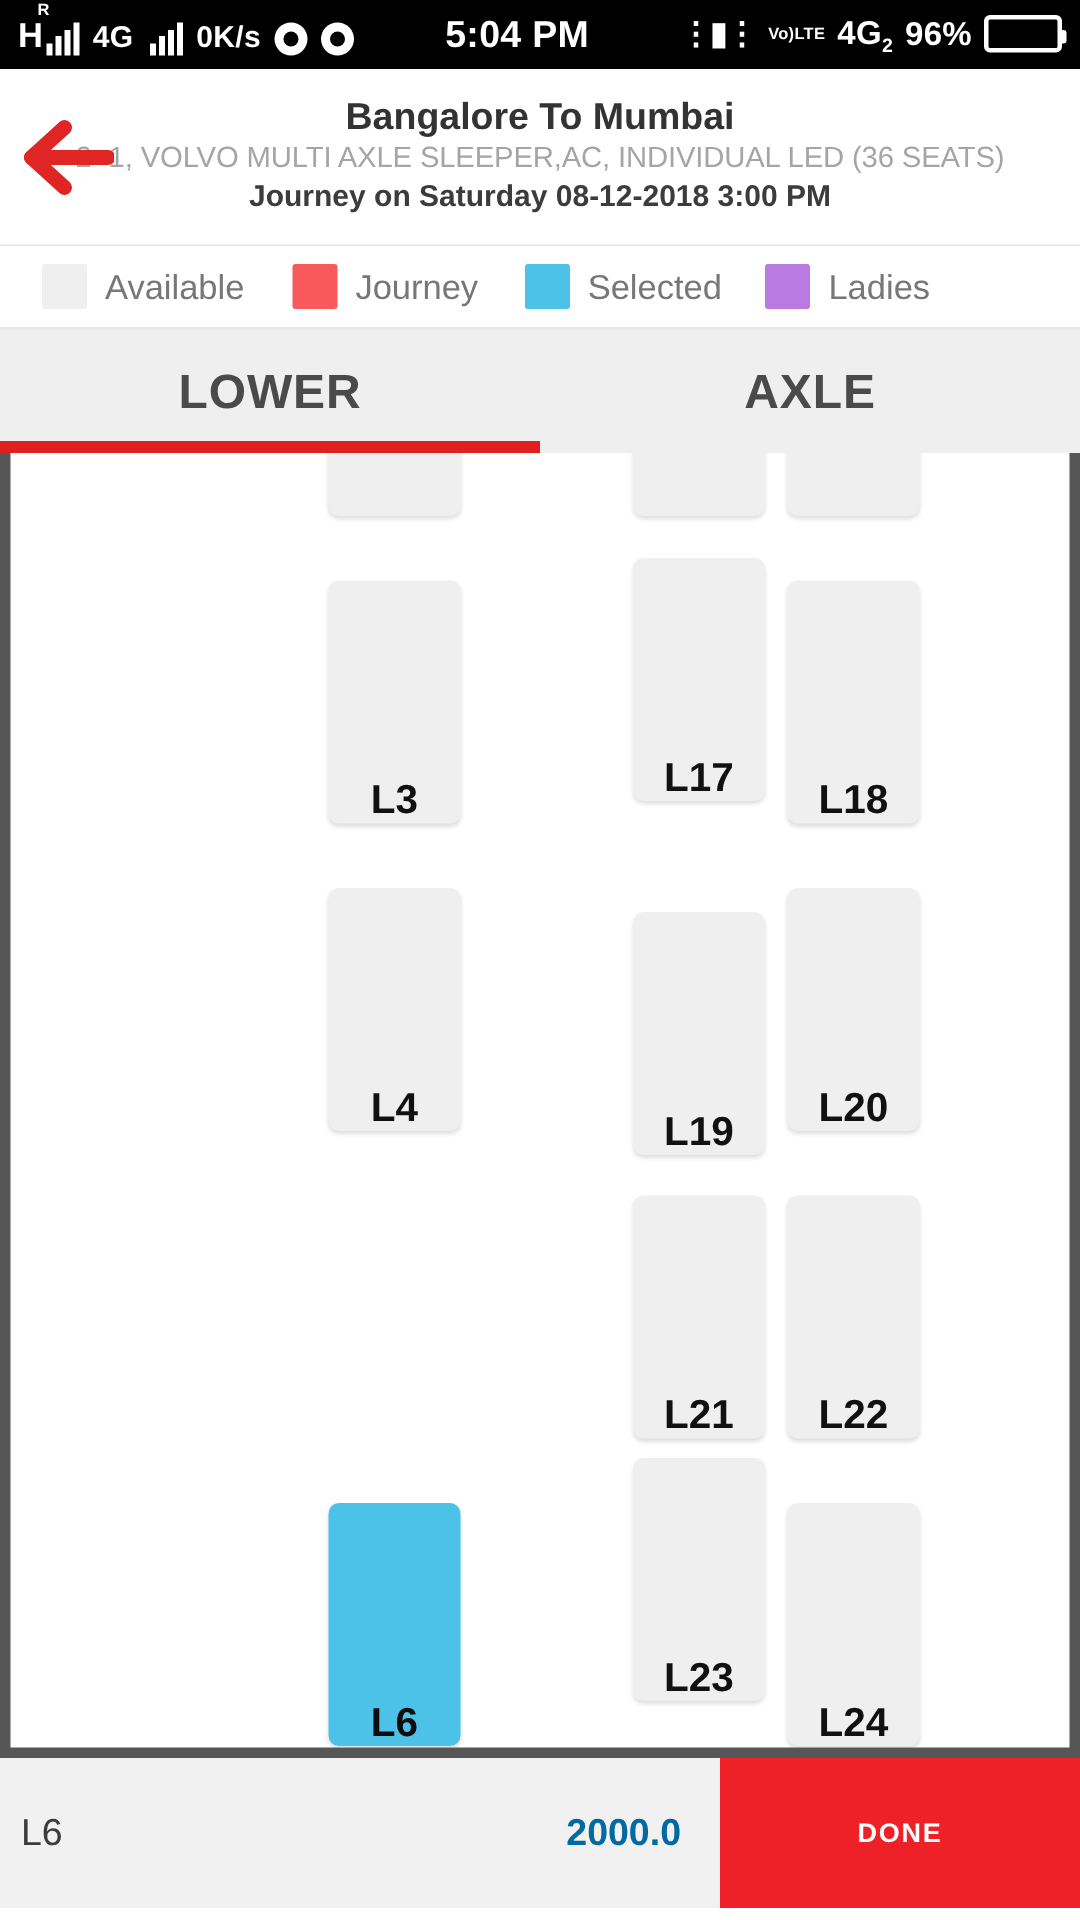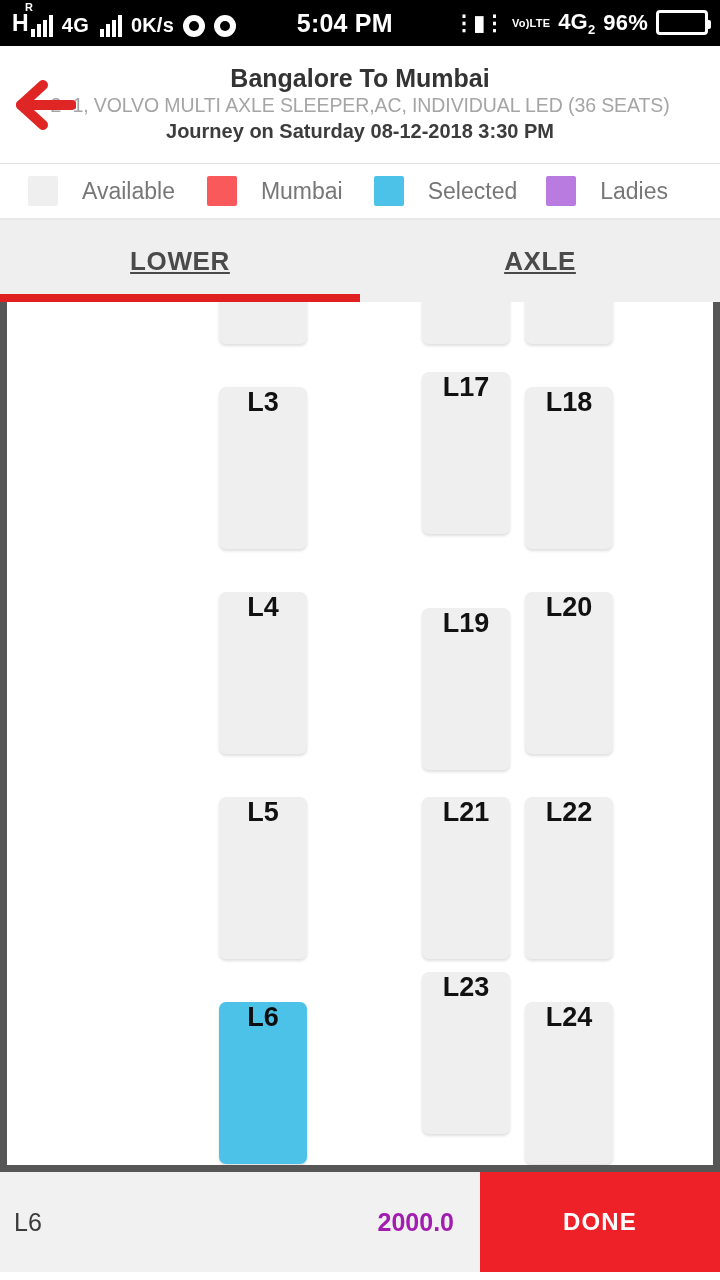--- a/index.html
+++ b/index.html
@@ -66,76 +66,76 @@
   .hdr-sub{ font-size:19.5px; color:#a5a5a5; line-height:1.3; letter-spacing:-.1px;}
   .hdr-journey{ font-size:20px; font-weight:bold; color:#3c3c3c; line-height:1.35; }
 
   
   .legend{
     width:720px; height:56px; background:#ffffff; display:flex; align-items:center;
     border-bottom:2px solid #e8e8e8;
   }
   .lg-item{ display:flex; align-items:center; }
   .lg-sw{ width:30px; height:30px; border-radius:2px; flex:0 0 auto; }
-  .lg-txt{ font-size:23px; color:#777777; margin-left:24px; white-space:nowrap;}
+  .lg-txt{ font-size:23px; color:#777777; margin-left:12px; white-space:nowrap;}
   .lg-0{ margin-left:28px; }
   .lg-1{ margin-left:32px; }
   .lg-2{ margin-left:31px; }
   .lg-3{ margin-left:29px; }
 
   
   .tabs{
     width:720px; height:82px; background:#efefef; display:flex;
     position:relative;
   }
   .tab{
     flex:1 1 50%; display:flex; align-items:center; justify-content:center;
-    font-size:26px; font-weight:bold; color:#4a4a4a; letter-spacing:.6px;
-    cursor:pointer; user-select:none;text-decoration:underline;
+    font-size:32px; font-weight:bold; color:#4a4a4a; letter-spacing:.6px;
+    cursor:pointer; user-select:none;
   }
   .tab-ind{
     position:absolute; left:0; bottom:0; width:360px; height:8px; background:#e02020;
   }
 
   
   .seat-panel{
     position:relative; width:720px; height:870px; background:#ffffff;
     border-left:7px solid #565656; border-right:7px solid #565656;
     border-bottom:7px solid #565656;
     overflow:hidden;
   }
   .seat-canvas{ position:absolute; left:0; top:0; width:706px; height:1100px; }
 
   .seat{
     position:absolute;
     width:88px; height:162px;
     background:#efefef;
     border-radius:7px;
     box-shadow:0 2px 3px rgba(0,0,0,.13);
-    display:flex; align-items:flex-start; justify-content:center;
+    display:flex; align-items:flex-end; justify-content:center;
     font-size:27px; font-weight:bold; color:#111111;
     cursor:pointer; user-select:none;
   }
   .seat.selected{ background:#4cc2e8; color:#0d0d0d; }
 
   
   .bottombar{
     width:720px; height:100px; display:flex; align-items:stretch;
     background:#f1f1f1;
   }
   .bb-left{
     flex:1 1 auto; display:flex; align-items:center; justify-content:space-between;
     padding:0 16px 0 14px; background:#f1f1f1;
   }
   .bb-seats{ font-size:25px; color:#3b3b3b; }
-  .bb-price{ font-size:25px; font-weight:bold; color:#a21caf; padding-right:10px;}
+  .bb-price{ font-size:25px; font-weight:bold; color:#0369a1; padding-right:10px;}
   .bb-done{
     flex:0 0 240px; background:#ee2028; color:#ffffff;
     display:flex; align-items:center; justify-content:center;
-    font-size:24px; font-weight:bold; letter-spacing:1.2px; cursor:pointer;
+    font-size:18px; font-weight:bold; letter-spacing:1.2px; cursor:pointer;
   }
 </style>
 </head>
 <body>
 
 <div class="statusbar">
   <div class="sb-left">
     <span class="h-wrap">
       <span>H</span>
       <span class="sup">R</span>
@@ -174,31 +174,31 @@
   <div class="back-btn">
     <svg width="64" height="54" viewBox="0 0 64 54">
       <g stroke="#e02525" stroke-width="10" stroke-linecap="round" stroke-linejoin="round" fill="none">
         <path d="M31 7 L9 27 L31 47"></path>
         <path d="M9 27 L60 27"></path>
       </g>
     </svg>
   </div>
   <div class="hdr-title">Bangalore To Mumbai</div>
   <div class="hdr-sub">2+1, VOLVO MULTI AXLE SLEEPER,AC, INDIVIDUAL LED (36 SEATS)</div>
-  <div class="hdr-journey">Journey on Saturday 08-12-2018  3:30 PM</div>
+  <div class="hdr-journey">Journey on Saturday 08-12-2018  3:00 PM</div>
 </div>
 
 <div class="legend">
   <div class="lg-item lg-0">
     <span class="lg-sw" style="background:#efefef"></span>
     <span class="lg-txt">Available</span>
   </div>
   <div class="lg-item lg-1">
     <span class="lg-sw" style="background:#f9595a"></span>
-    <span class="lg-txt">Mumbai</span>
+    <span class="lg-txt">Journey</span>
   </div>
   <div class="lg-item lg-2">
     <span class="lg-sw" style="background:#4cc2e8"></span>
     <span class="lg-txt">Selected</span>
   </div>
   <div class="lg-item lg-3">
     <span class="lg-sw" style="background:#b97be0"></span>
     <span class="lg-txt">Ladies</span>
   </div>
 </div>
@@ -231,23 +231,20 @@
       </div>
       <div class="seat" style="left: 212px; top: 290px;">
         <span>L4</span>
       </div>
       <div class="seat" style="left: 415px; top: 290px; margin-top: 16px;">
         <span>L19</span>
       </div>
       <div class="seat" style="left: 518px; top: 290px;">
         <span>L20</span>
       </div>
-      <div class="seat" style="left: 212px; top: 495px;">
-        <span>L5</span>
-      </div>
       <div class="seat" style="left: 415px; top: 495px;">
         <span>L21</span>
       </div>
       <div class="seat" style="left: 518px; top: 495px;">
         <span>L22</span>
       </div>
       <div class="seat selected" style="left: 212px; top: 700px;">
         <span>L6</span>
       </div>
       <div class="seat" style="left: 415px; top: 670px;">

